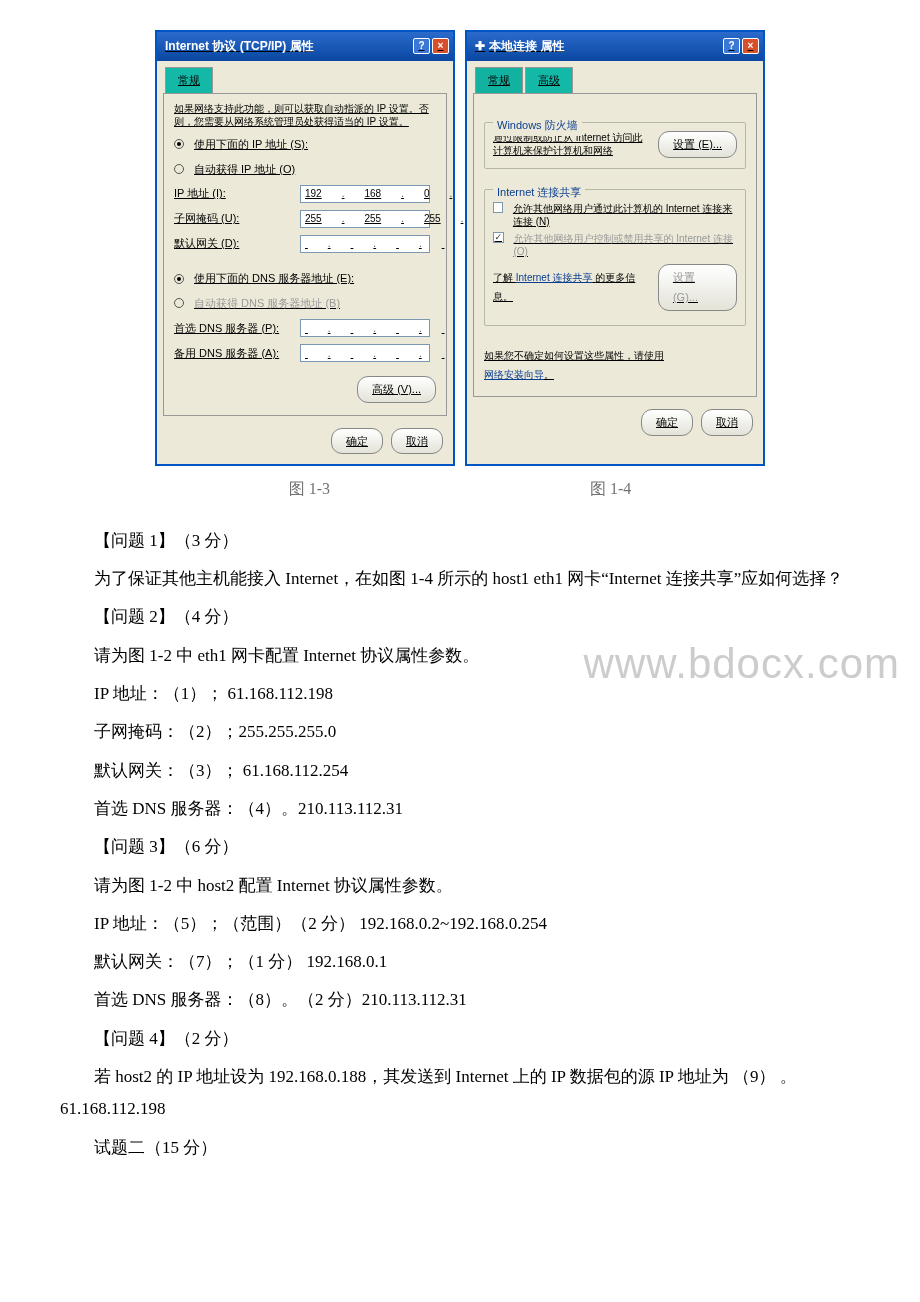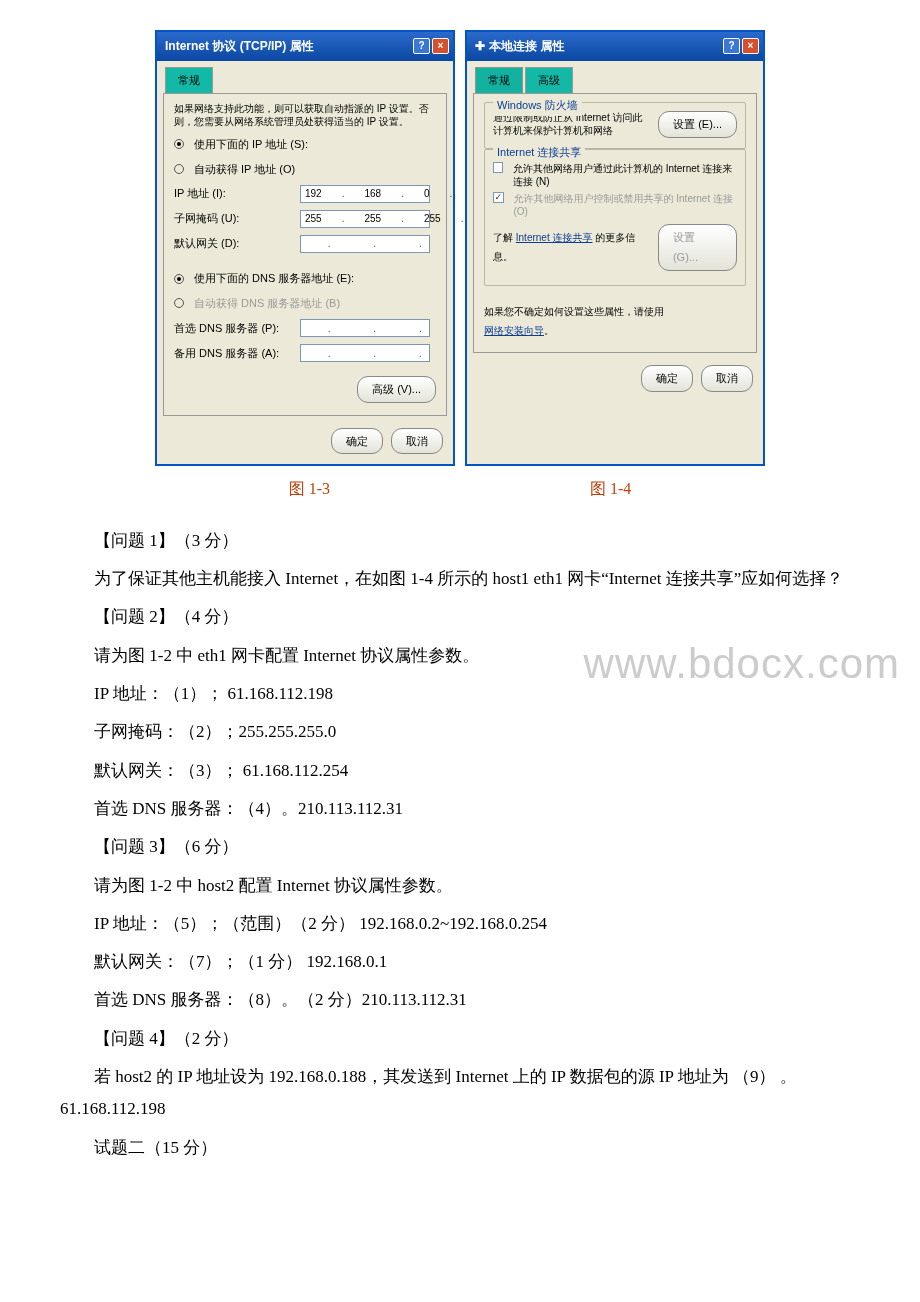--- a/index.html
+++ b/index.html
@@ -1,38 +1,38 @@
 <!DOCTYPE html>
 <html><head>
 <meta charset="utf-8">
 <style>
 * { box-sizing: border-box; margin: 0; padding: 0; }
 body { font-family: "SimSun", "Microsoft YaHei", serif; background: #fff; width: 920px; margin: 0 auto; padding: 30px 60px 60px 60px; font-size: 17px; line-height: 1.9; color: #000; }
-.shots { display: flex; gap: 10px; justify-content: center; margin-bottom: 8px; }
+.shots { display: flex; gap: 10px; justify-content: center; margin-bottom: 8px; text-decoration: underline; }
 .dlg { border: 2px solid #0055c5; background: #ece9d8; font-family: Tahoma, "Microsoft YaHei", sans-serif; font-size: 11px; color: #000; position: relative; }
 .titlebar { background: linear-gradient(#2a6acb, #0a47a2); color: #fff; display: flex; align-items: center; padding: 3px 4px 3px 8px; font-weight: bold; font-size: 12px; }
 .titlebar .spacer { flex: 1; }
 .tbn { width: 17px; height: 16px; margin-left: 2px; background: #d6502c; border: 1px solid #fff; border-radius: 2px; display: flex; align-items: center; justify-content: center; color: #fff; font-size: 10px; line-height: 1; }
 .tbn.help { background: #3b78d6; }
 .tabrow { display: flex; padding: 6px 8px 0 8px; gap: 2px; }
 .tab { border: 1px solid #999; border-bottom: none; padding: 2px 12px; background: #14b8a6; font-size: 11px; }
 .tab.inactive { filter: brightness(0.96); }
 .panel { border: 1px solid #999; margin: 0 6px 6px 6px; padding: 8px 10px 12px 10px; background: #ece9d8; }
-.group { border: 1px solid #b7b7a6; border-radius: 2px; padding: 8px 8px 10px 8px; margin: 0 0; position: relative; }
+.group { border: 1px solid #b7b7a6; border-radius: 2px; padding: 8px 8px 10px 8px; margin: 20px 0; position: relative; }
 .group .legend { position: absolute; top: -8px; left: 8px; background: #ece9d8; padding: 0 4px; color: #0a3e92; font-size: 11px; }
 .row { display: flex; align-items: center; margin: 4px 0; gap: 6px; }
 .row .lab { min-width: 120px; }
 .ipbox { width: 130px; height: 18px; border: 1px solid #7a98af; background: #fff; display: flex; align-items: center; justify-content: space-around; font-size: 10px; padding: 0 4px; gap: 20px; }
 .ipbox span.dot { color: #555; }
 .radio { width: 10px; height: 10px; border: 1px solid #555; border-radius: 50%; display: inline-flex; align-items: center; justify-content: center; margin-right: 4px; }
 .radio.on::after { content: ""; width: 4px; height: 4px; background: #000; border-radius: 50%; }
 .chk { width: 11px; height: 11px; border: 1px solid #7a98af; background: #fff; display: inline-flex; align-items: center; justify-content: center; margin-right: 4px; font-size: 9px; color: #333; }
 .btn { border: 1px solid #888; background: linear-gradient(#fff,#e3e3d8); padding: 2px 14px; font-size: 11px; border-radius: 11px; }
 .footer-btns { display: flex; justify-content: flex-end; gap: 8px; padding: 6px 10px 10px; }
-.caption-row { display: flex; justify-content: center; gap: 260px; font-size: 16px; color: #c2410c; margin-bottom: 20px; text-align: center; }
+.caption-row { display: flex; justify-content: center; gap: 260px; font-size: 16px; color: #737373; margin-bottom: 20px; text-align: center; }
 .para { text-indent: 2em; margin: 6px 0; }
 .link { color: #0a3e92; text-decoration: underline; }
 .faint { color: #999; }
 </style>
 </head>
 <body>
 
 <div class="shots">
 
   <div class="dlg" style="width:300px">

